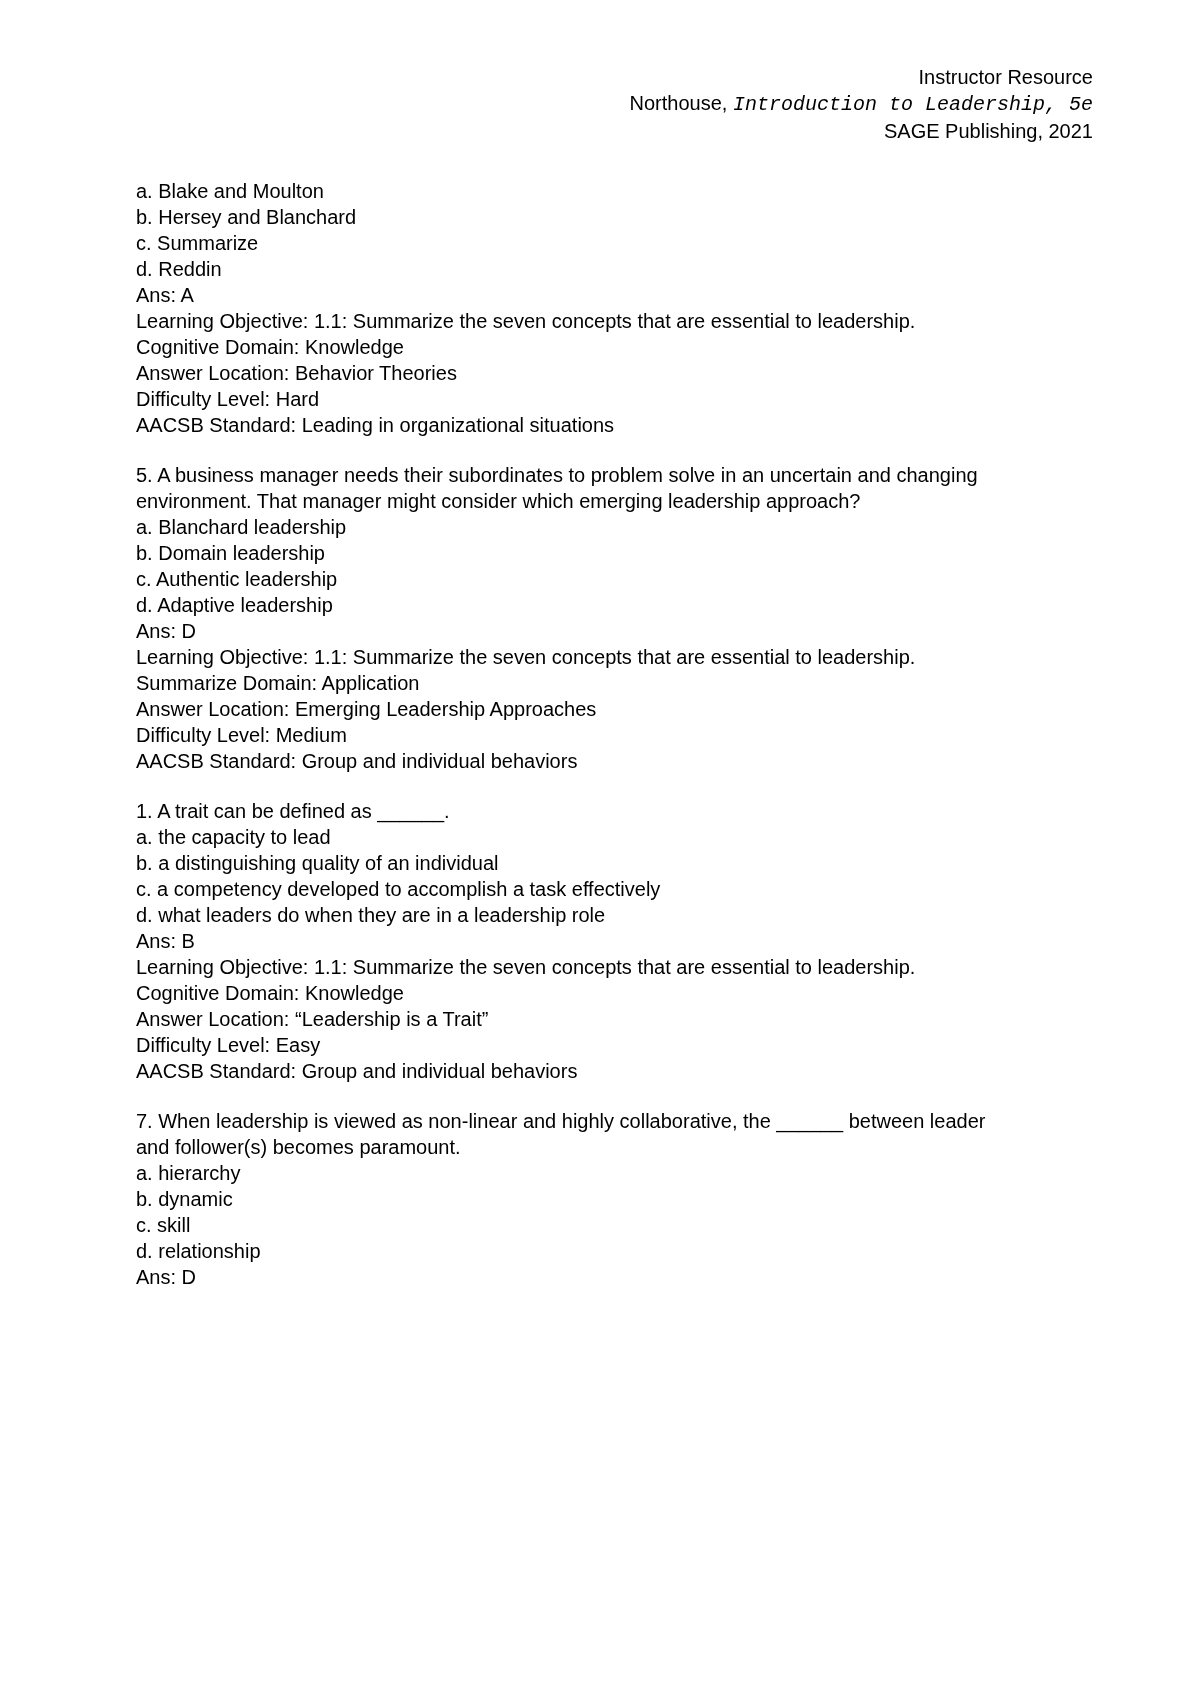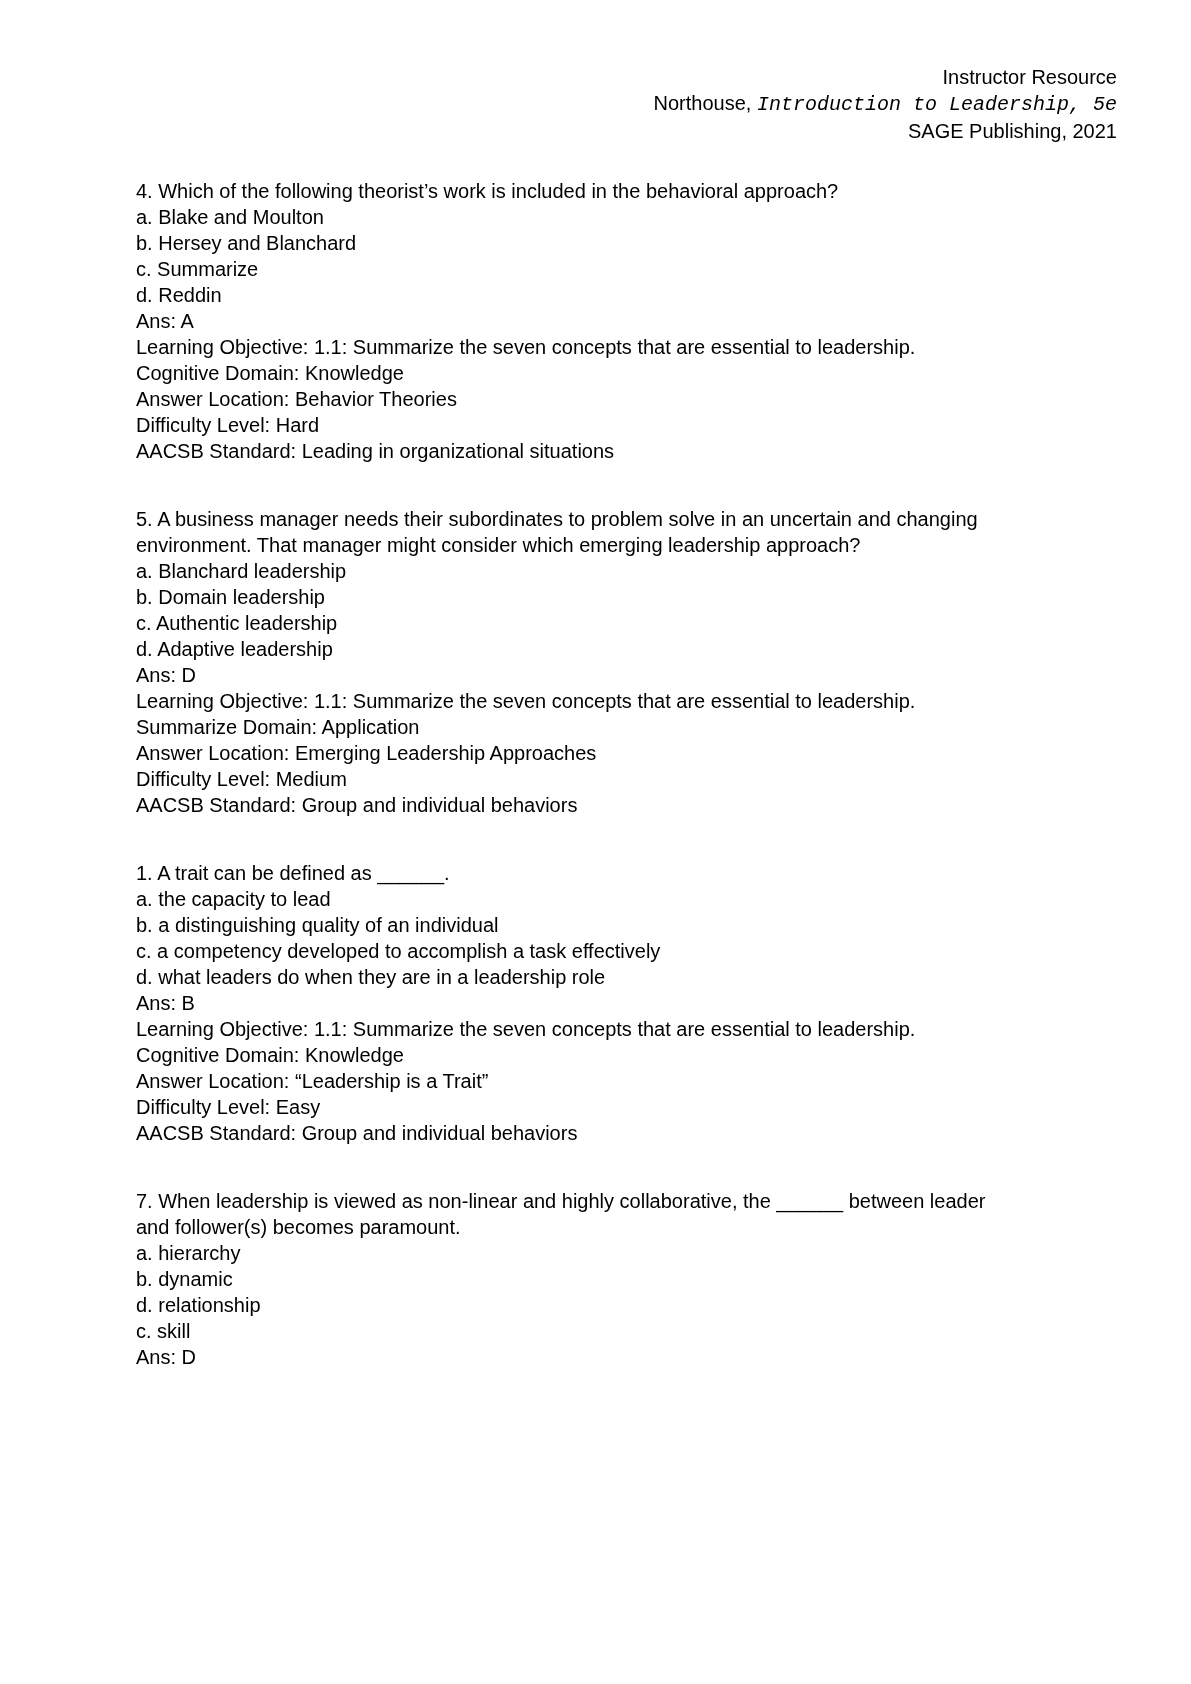--- a/index.html
+++ b/index.html
@@ -11,56 +11,55 @@
     height: 1684px;
     font-family: "Liberation Sans", sans-serif;
     font-size: 20px;
     line-height: 26px;
     color: #000000;
     overflow: hidden;
   }
   .page {
     width: 1191px;
     height: 1684px;
-    padding: 64px 74px 0 136px;
+    padding: 64px 98px 0 136px;
     background: #ffffff;
   }
   .doc-header {
     text-align: right;
   }
   .doc-header p {
     white-space: nowrap;
   }
   .italic { font-style: italic; font-family: Liberation Mono, monospace; }
   .content {
     margin-top: 34px;
     max-width: 872px;
   }
   .question {
-    margin-top: 42px;
+    margin-top: 24px;
   }
   .question:first-child {
     margin-top: 0;
   }
 </style>
 </head>
 <body>
 
 <div class="page">
 
   <header class="doc-header">
     <p>Instructor Resource</p>
     <p><span>Northouse, </span><span class="italic">Introduction to Leadership, 5e</span></p>
     <p>SAGE Publishing, 2021</p>
   </header>
 
   <main class="content">
 
     <section class="question">
-      <p>4. Which of the following theorist’s work is included in the behavioral approach?</p>
       <p>a. Blake and Moulton</p>
       <p>b. Hersey and Blanchard</p>
       <p>c. Summarize</p>
       <p>d. Reddin</p>
       <p>Ans: A</p>
       <p>Learning Objective: 1.1: Summarize the seven concepts that are essential to leadership.</p>
       <p>Cognitive Domain: Knowledge</p>
       <p>Answer Location: Behavior Theories</p>
       <p>Difficulty Level: Hard</p>
       <p>AACSB Standard: Leading in organizational situations</p>
@@ -91,20 +90,20 @@
       <p>Cognitive Domain: Knowledge</p>
       <p>Answer Location: “Leadership is a Trait”</p>
       <p>Difficulty Level: Easy</p>
       <p>AACSB Standard: Group and individual behaviors</p>
     </section>
 
     <section class="question">
       <p>7. When leadership is viewed as non-linear and highly collaborative, the ______ between leader and follower(s) becomes paramount.</p>
       <p>a. hierarchy</p>
       <p>b. dynamic</p>
+      <p>c. skill</p>
       <p>d. relationship</p>
-      <p>c. skill</p>
       <p>Ans: D</p>
     </section>
 
   </main>
 
 </div>
 
 </body></html>

